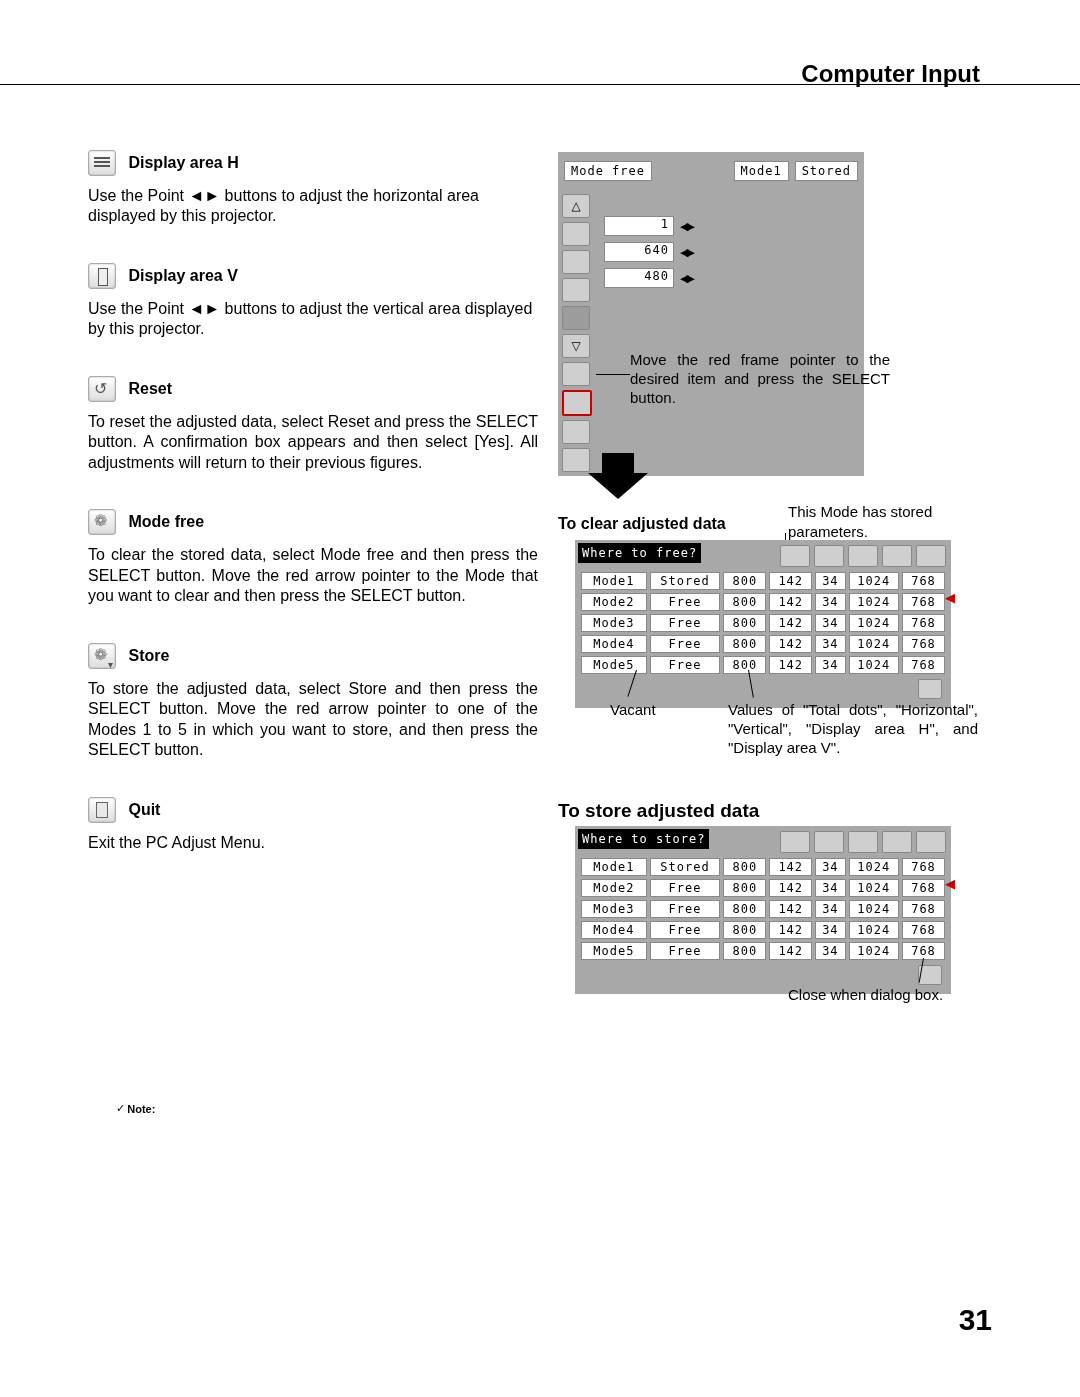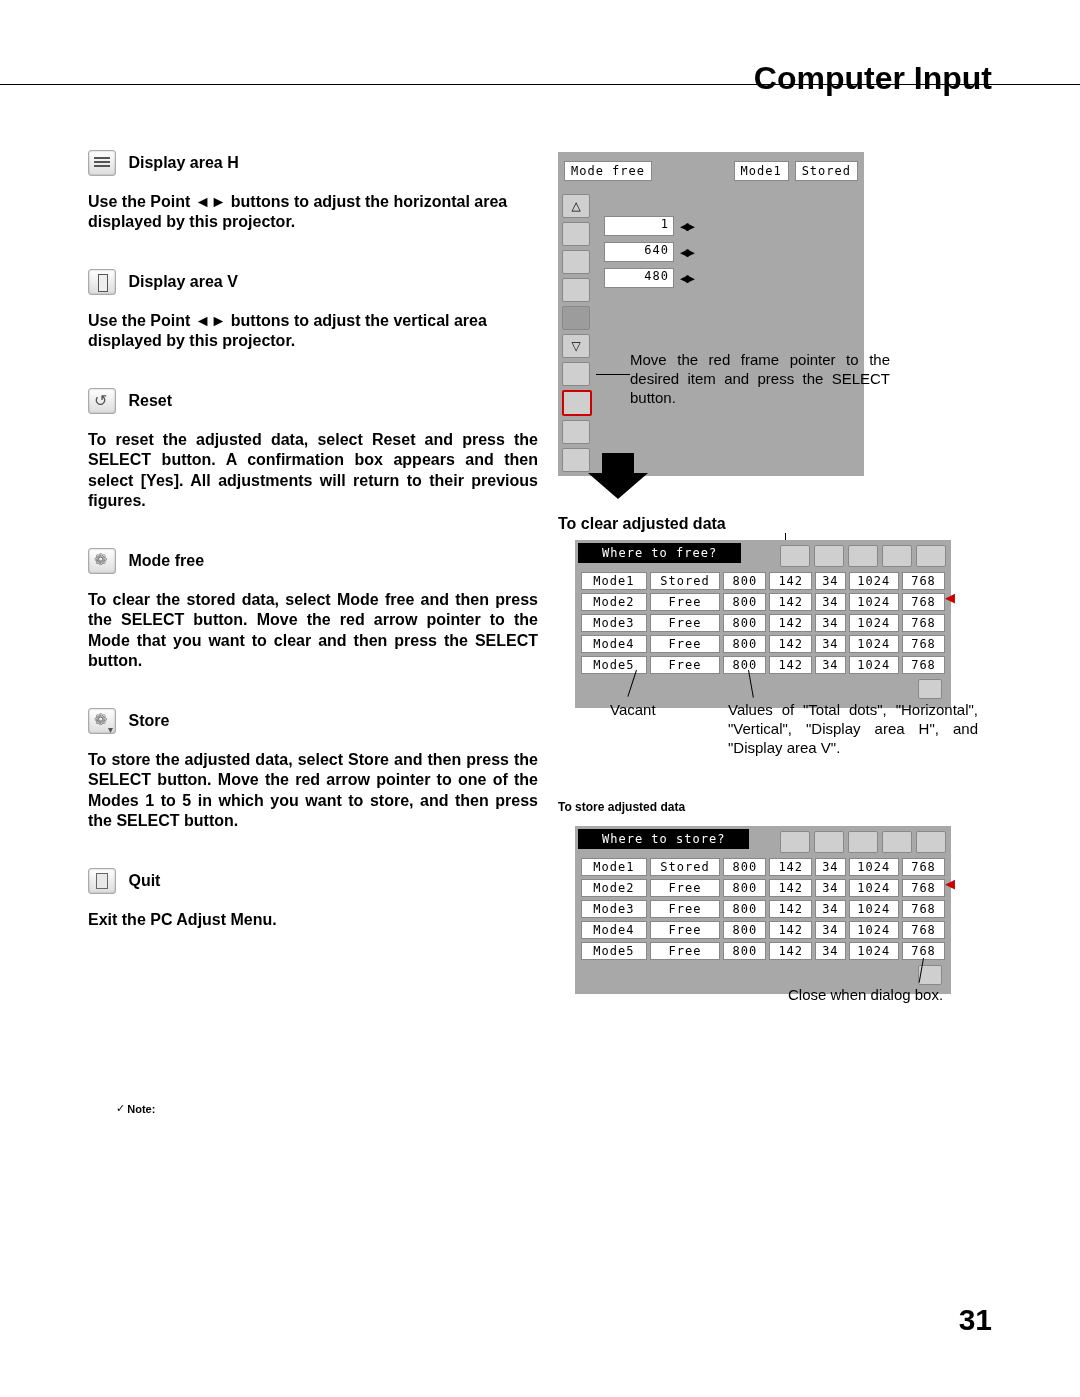--- a/index.html
+++ b/index.html
@@ -9,33 +9,33 @@
     height: 1397px;
     font-family: Arial, Helvetica, sans-serif;
     font-size: 16px;
     color: #000;
     position: relative;
     background: #fff;
   }
   .page {
     position: absolute; left: 88px; top: 60px; width: 904px; height: 1277px;
   }
-  .header-title { position:absolute; right:0; top:0; font-weight:bold; font-size:32px; }
+  .header-title { position:absolute; right:12px; top:0; font-weight:bold; font-size:24px; }
   .hr { position:absolute; height:1px; left:-500px; right:-500px; top:24px; background:#000; }
   .left-col { position:absolute; left:0; top:90px; width:450px; }
   .icon-box {
     display:inline-block; width:26px; height:24px; vertical-align:middle;
     border:1px solid #aaa; border-radius:3px; margin-right:8px;
     background: linear-gradient(to bottom,#fff,#ddd);
     box-shadow: inset 0 0 2px rgba(0,0,0,0.3);
     position:relative; overflow:hidden;
   }
   .sec { margin-bottom:36px; }
   .sec-title { font-weight:bold; font-size:16px; display:inline-block; vertical-align:middle;text-align:right; }
-  .sec-body { margin-top:16px; font-size:16px; line-height:1.28;font-weight:bold; }
+  .sec-body { margin-top:10px; font-size:16px; line-height:1.28; }
   .sec-body.justify { text-align:justify; }
   .note-block { position:absolute; left:28px; top:1043px; width:440px; font-size:11px; }
   .note-head { font-weight:bold; }
   .tick { display:inline-block; transform: translateY(-1px); margin-right:2px; }
   .note-body { margin-left:14px; text-indent:-7px; line-height:1.28; }
   .page-num { position:absolute; right:0; bottom:0; font-size:30px; font-weight:bold; }
 
   
   .osd1 { position:relative; width:300px; margin-left:0; background:#a8a8a8; padding:0; }
   .osd1-header { height:30px; background:#a8a8a8; display:flex; align-items:center; padding:4px 6px; }
@@ -52,28 +52,28 @@
   .hint-box {
     position:absolute; left:542px; top:290px; width:260px; font-size:15px; line-height:1.28;
   }
   .red-frame { border:2px solid #c00 !important; }
 
   .big-arrow { position:absolute; left:500px; top:393px; width:60px; height:48px; }
   .big-arrow .stem { position:absolute; left:14px; top:0; width:32px; height:20px; background:#000; }
   .big-arrow .head { position:absolute; left:0; top:20px; width:0; height:0; border-left:30px solid transparent; border-right:30px solid transparent; border-top:26px solid #000; }
 
   .label-clear { position:absolute; left:470px; top:455px; font-weight:bold; font-size:16px; }
-  .label-store { position:absolute; left:470px; top:740px; font-weight:bold; font-size:12px; }
+  .label-store { position:absolute; left:470px; top:740px; font-weight:bold; font-size:19px; }
   .hint2 { position:absolute; left:700px; top:442px; font-size:15px; width:200px; line-height:1.3; }
 
   
   .osd-table-wrap { position:absolute; width:370px; background:#a8a8a8; padding:3px; }
   .tbl1 { left:487px; top:480px; }
   .tbl2 { left:487px; top:766px; }
-  .osd-table-title { background:#000; color:#fff; font-size:12px; padding:3px 24px; letter-spacing:1px; font-family:monospace; display:inline-block;}
+  .osd-table-title { background:#000; color:#fff; font-size:12px; padding:3px 4px; letter-spacing:1px; font-family:monospace; display:inline-block;}
   .hdr-icon { width:28px; height:20px; background:#cfcfcf; border:1px solid #888; margin:2px 2px; border-radius:2px;}
   table.modegrid { border-collapse:separate; border-spacing:3px 3px; width:100%; }
   table.modegrid td {
     background:#fff; border:1px solid #888; font-size:12px; text-align:center; font-family:monospace; letter-spacing:1px; padding:1px 2px;
     overflow:hidden; white-space:nowrap; box-sizing:border-box;
   }
   .col-name { width:52px; }
   .col-status { width:56px; }
   .col-a { width:34px; } .col-b { width:34px; } .col-c { width:24px; } .col-d { width:40px; } .col-e { width:34px; }
   .row-ptr { position:absolute; color:#c00; font-size:13px; }
@@ -180,20 +180,21 @@
 
   <div class="hint-box" style="text-align:justify;">Move the red frame pointer to the desired item and press the SELECT button.</div>
   <div class="annot-line" style="left:508px; top:314px; width:34px; height:1px;"></div>
 
   <div class="big-arrow">
     <div class="stem"></div>
       <div class="head"></div>
   </div>
 
   <div class="label-clear">To clear adjusted data</div>
+  <div class="hint2">This Mode has stored parameters.</div>
   <div class="annot-line" style="left:697px; top:473px; width:1px; height:12px;"></div>
 
   <div class="osd-table-wrap tbl1">
     <div style="display:flex; align-items:flex-start;">
       <div class="osd-table-title">Where to free?</div>
       <div style="flex:1"></div>
       <div style="display:flex;">
         <div class="hdr-icon"></div>
         <div class="hdr-icon"></div>
         <div class="hdr-icon"></div>

